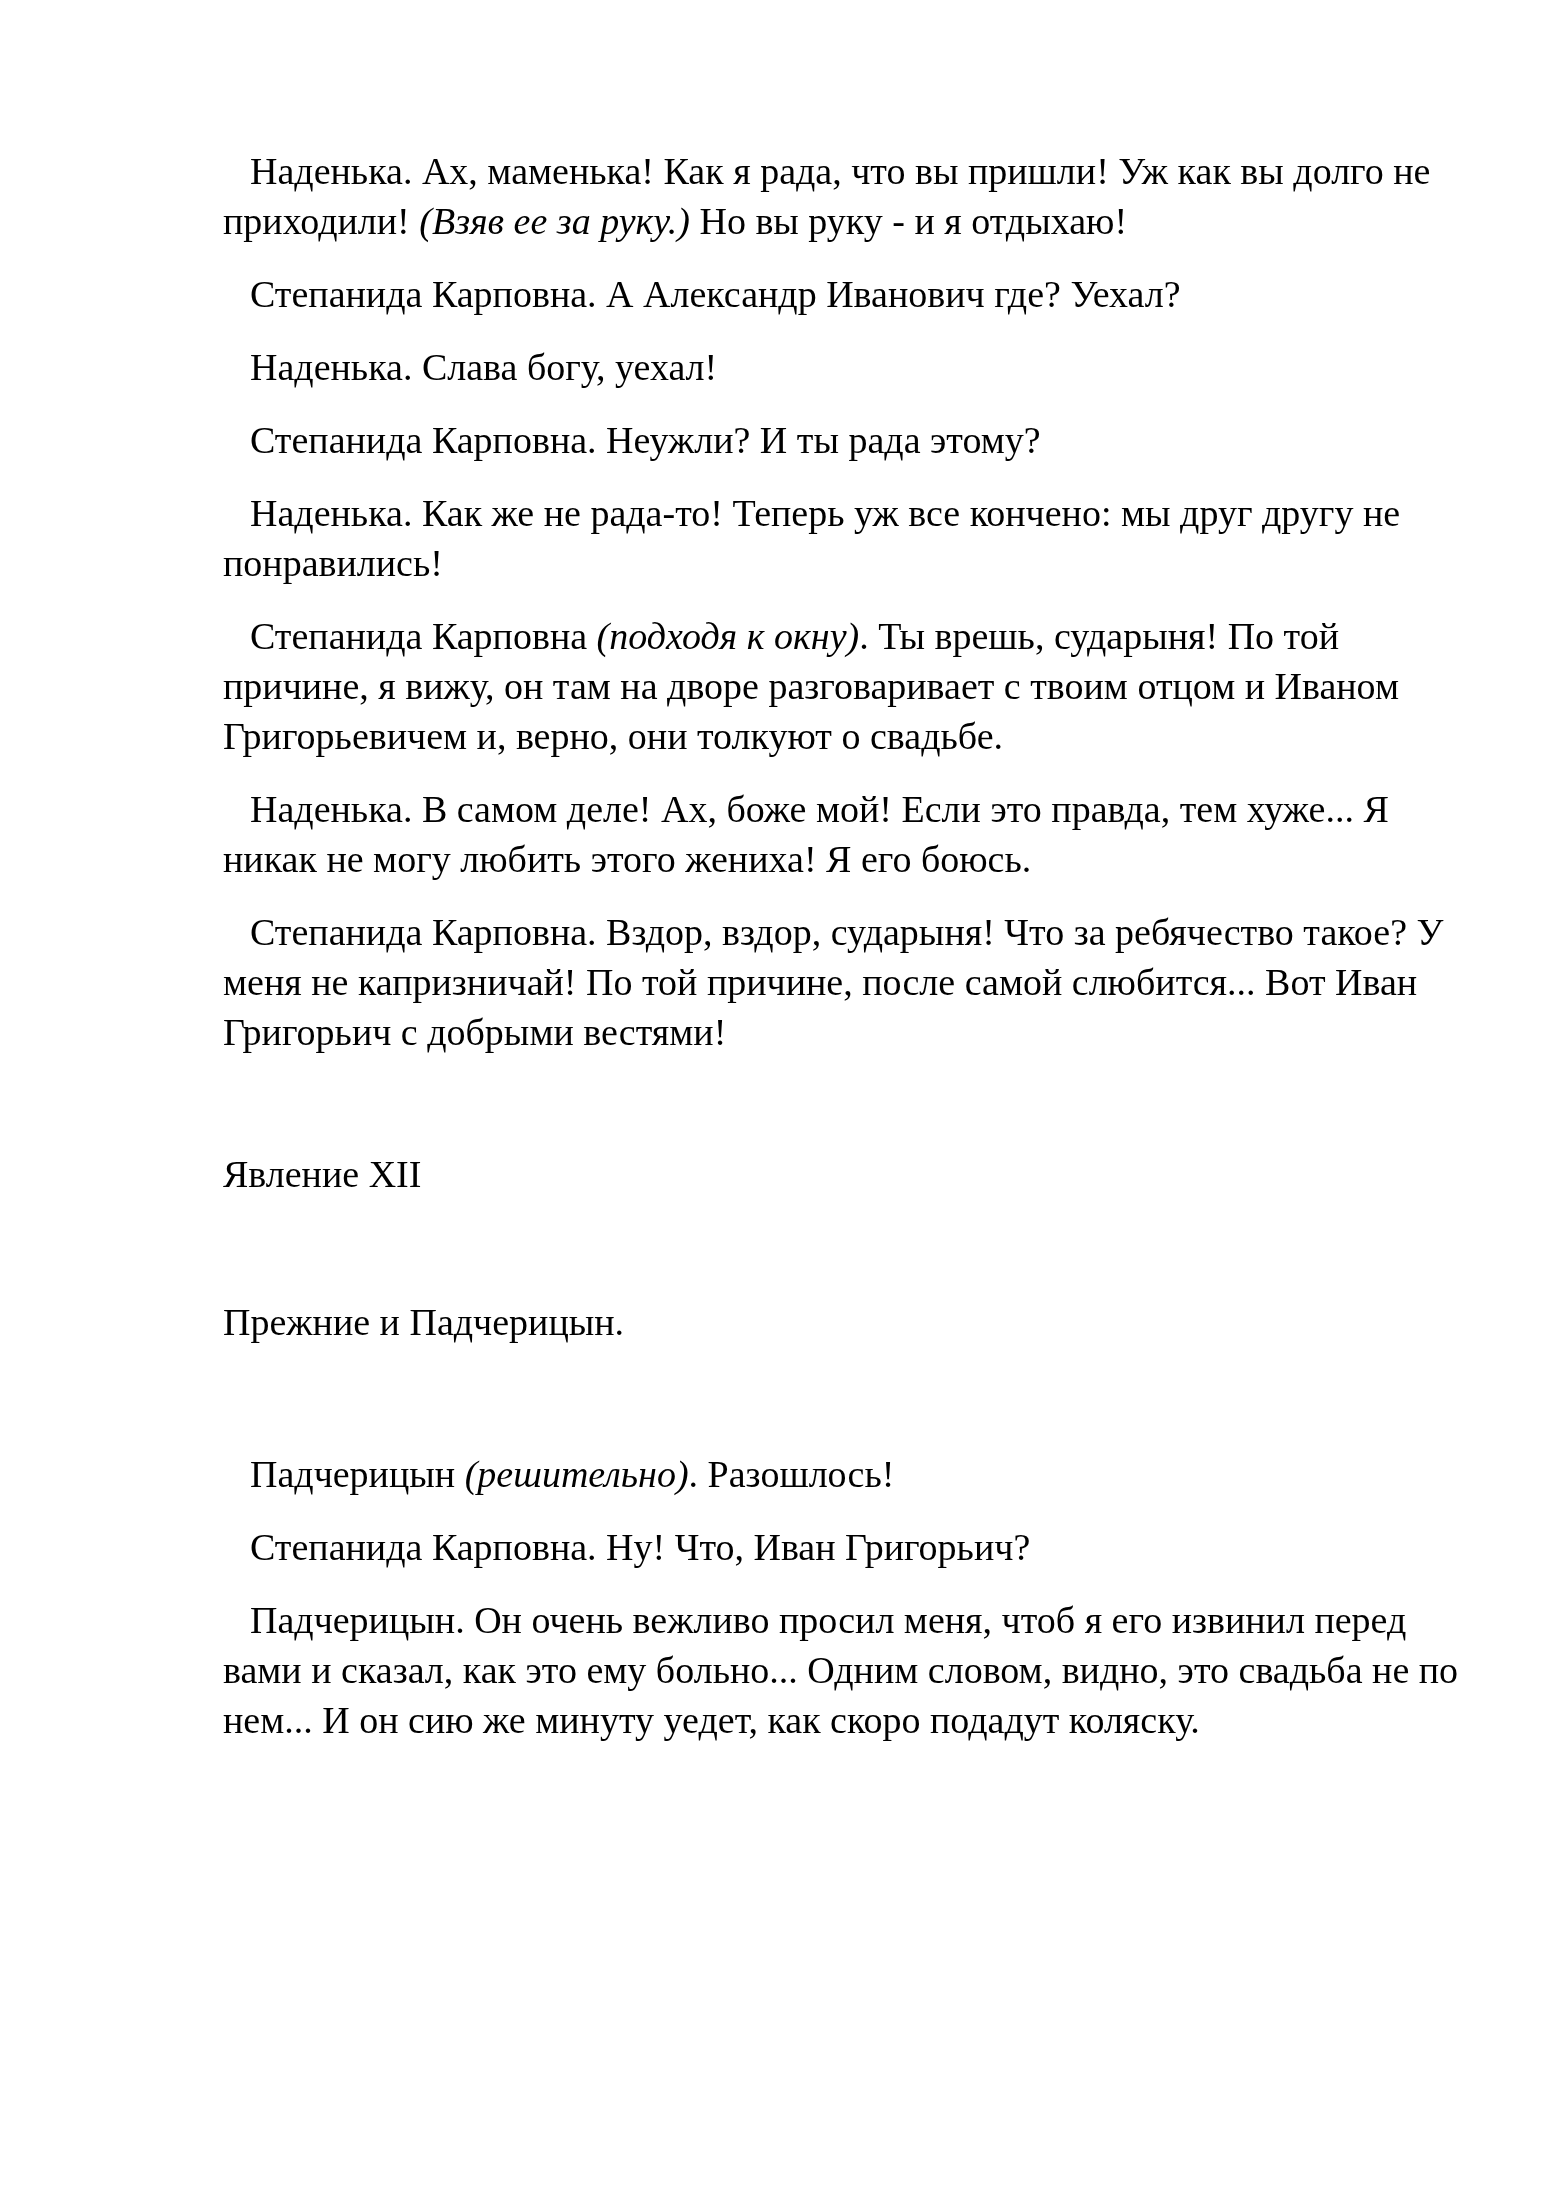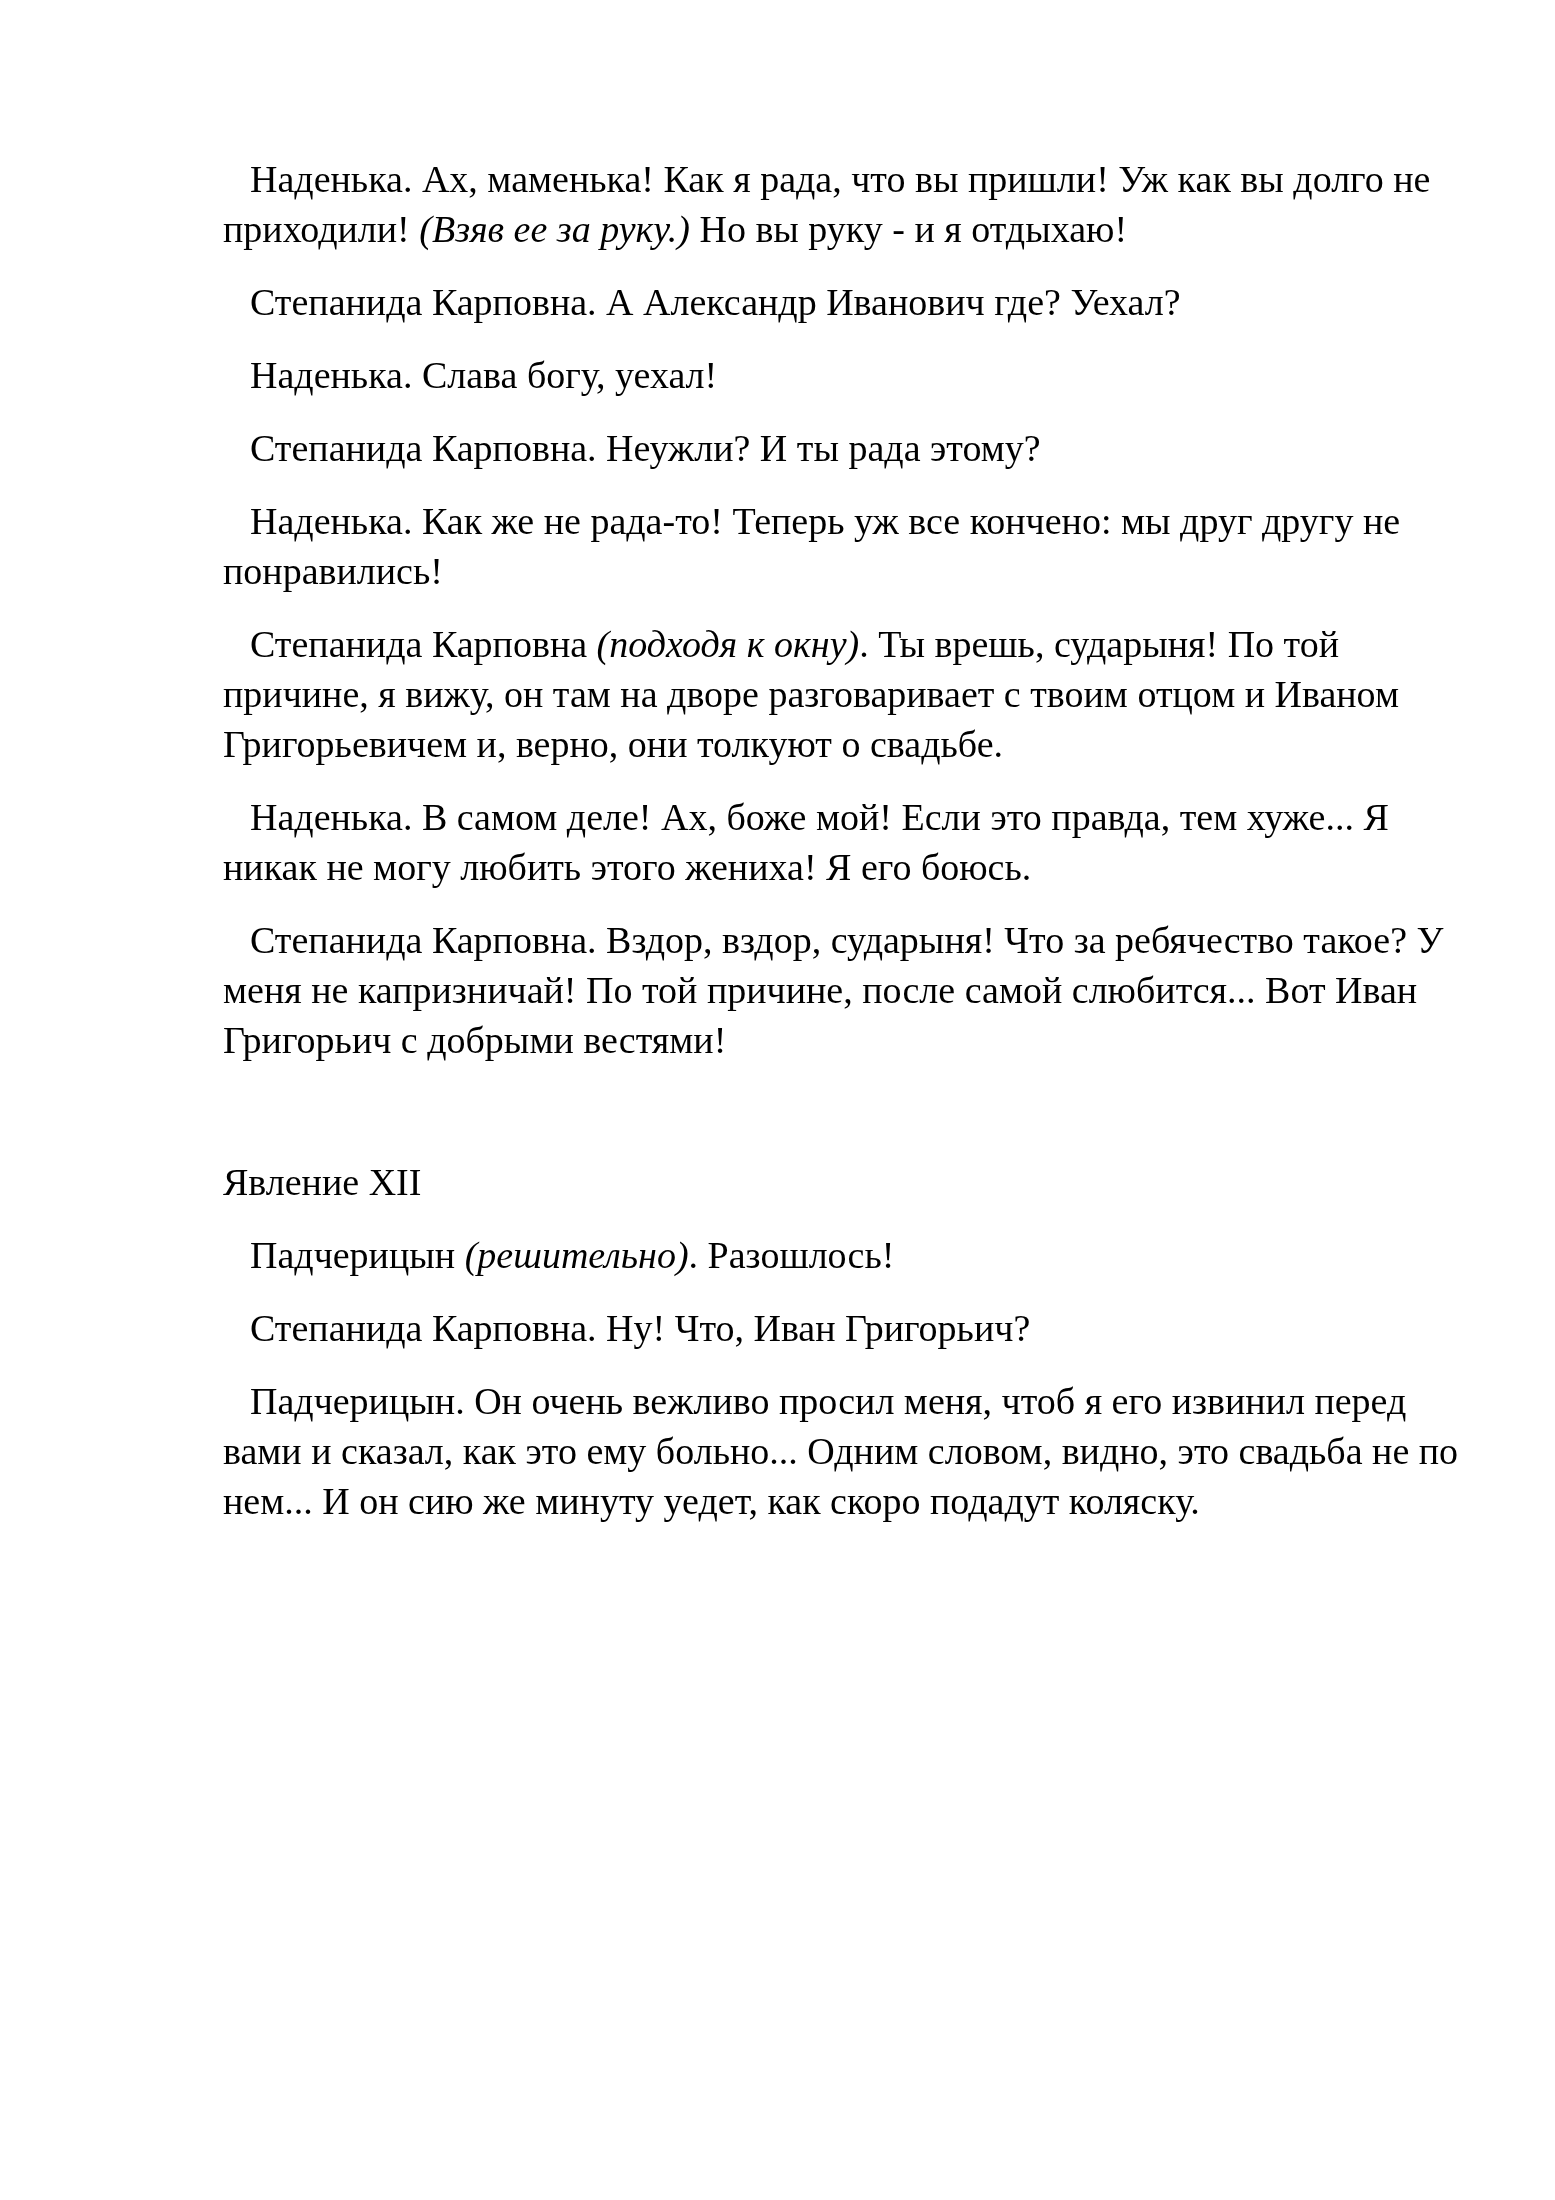--- a/index.html
+++ b/index.html
@@ -15,21 +15,21 @@
     font-family: "Liberation Serif", "DejaVu Serif", serif;
   }
   .doc {
     box-sizing: content-box;
     width: 1178px;
     padding: 146px 154px 0 223px;
     font-size: 38px;
     line-height: 50px;
   }
   .doc p {
-    margin: 8px 0 23px 0;
+    margin: 0 0 23px 0;
     white-space: pre; 
   }
   p.dialogue {
     text-indent: 27px;
   }
   p.heading {
     text-align: left;
     text-indent: 0;
     margin-top: 92px;
   }
@@ -57,18 +57,19 @@
 понравились!</span></p>
     <p class="dialogue"><span>Степанида Карповна </span><i class="stage-direction">(подходя к окну)</i><span>. Ты врешь, сударыня! По той
 причине, я вижу, он там на дворе разговаривает с твоим отцом и Иваном
 Григорьевичем и, верно, они толкуют о свадьбе.</span></p>
     <p class="dialogue"><span>Наденька. В самом деле! Ах, боже мой! Если это правда, тем хуже... Я
 никак не могу любить этого жениха! Я его боюсь.</span></p>
     <p class="dialogue"><span>Степанида Карповна. Вздор, вздор, сударыня! Что за ребячество такое? У
 меня не капризничай! По той причине, после самой слюбится... Вот Иван
 Григорьич с добрыми вестями!</span></p>
     <p class="heading"><span>Явление XII</span></p>
+    <p class="cast"><span>Прежние и Падчерицын.</span></p>
     <p class="dialogue"><span>Падчерицын </span><i class="stage-direction">(решительно)</i><span>. Разошлось!</span></p>
     <p class="dialogue"><span>Степанида Карповна. Ну! Что, Иван Григорьич?</span></p>
     <p class="dialogue"><span>Падчерицын. Он очень вежливо просил меня, чтоб я его извинил перед
 вами и сказал, как это ему больно... Одним словом, видно, это свадьба не по
 нем... И он сию же минуту уедет, как скоро подадут коляску.</span></p>
   </div>
 
 </body></html>

